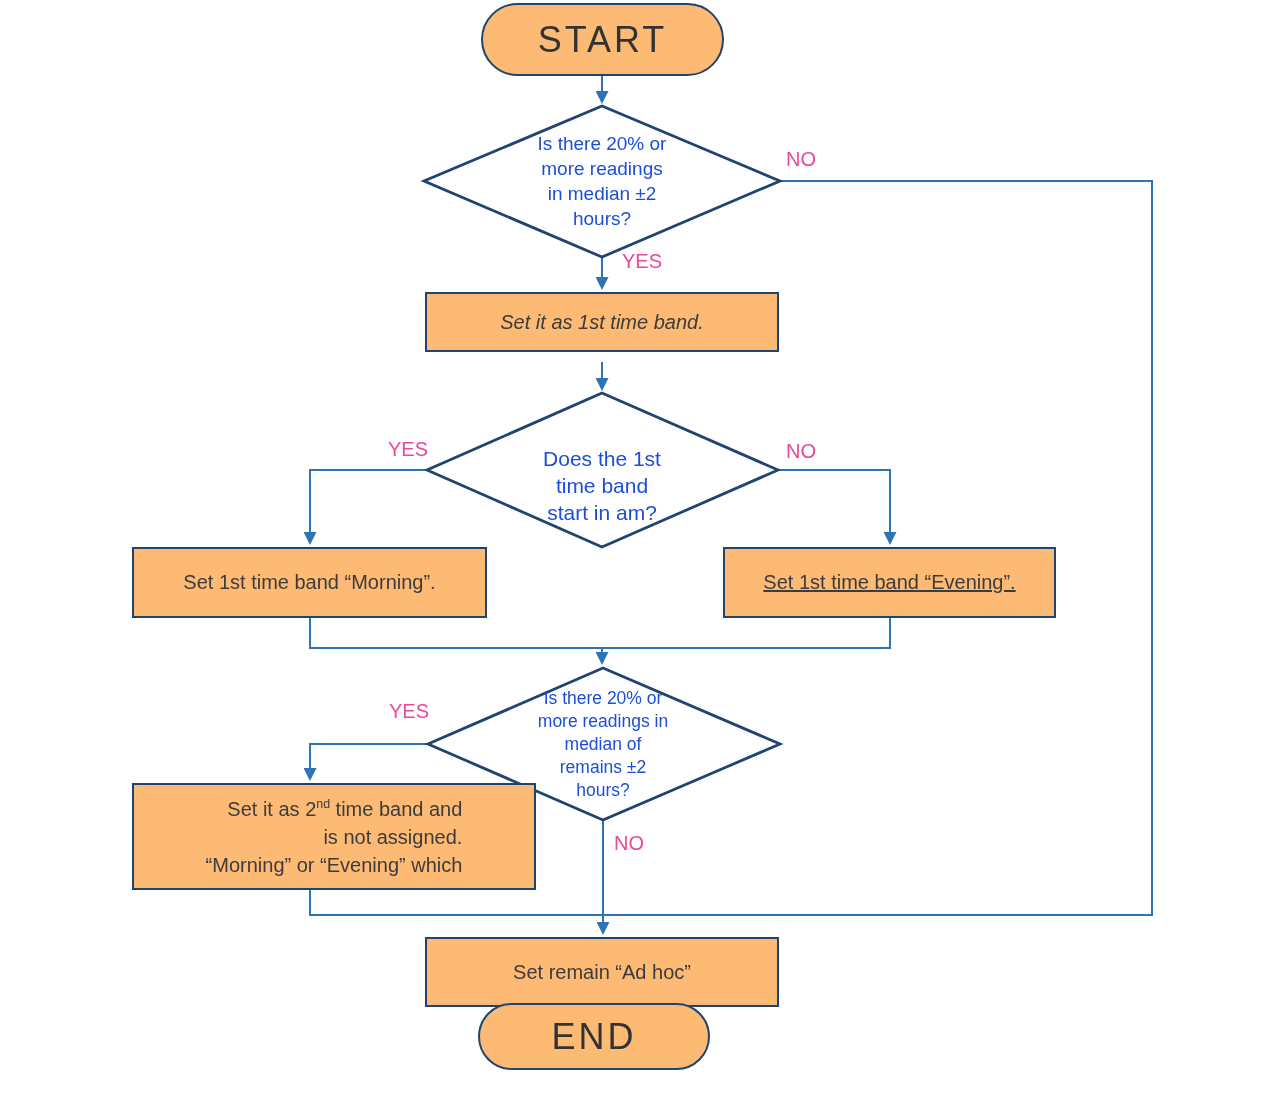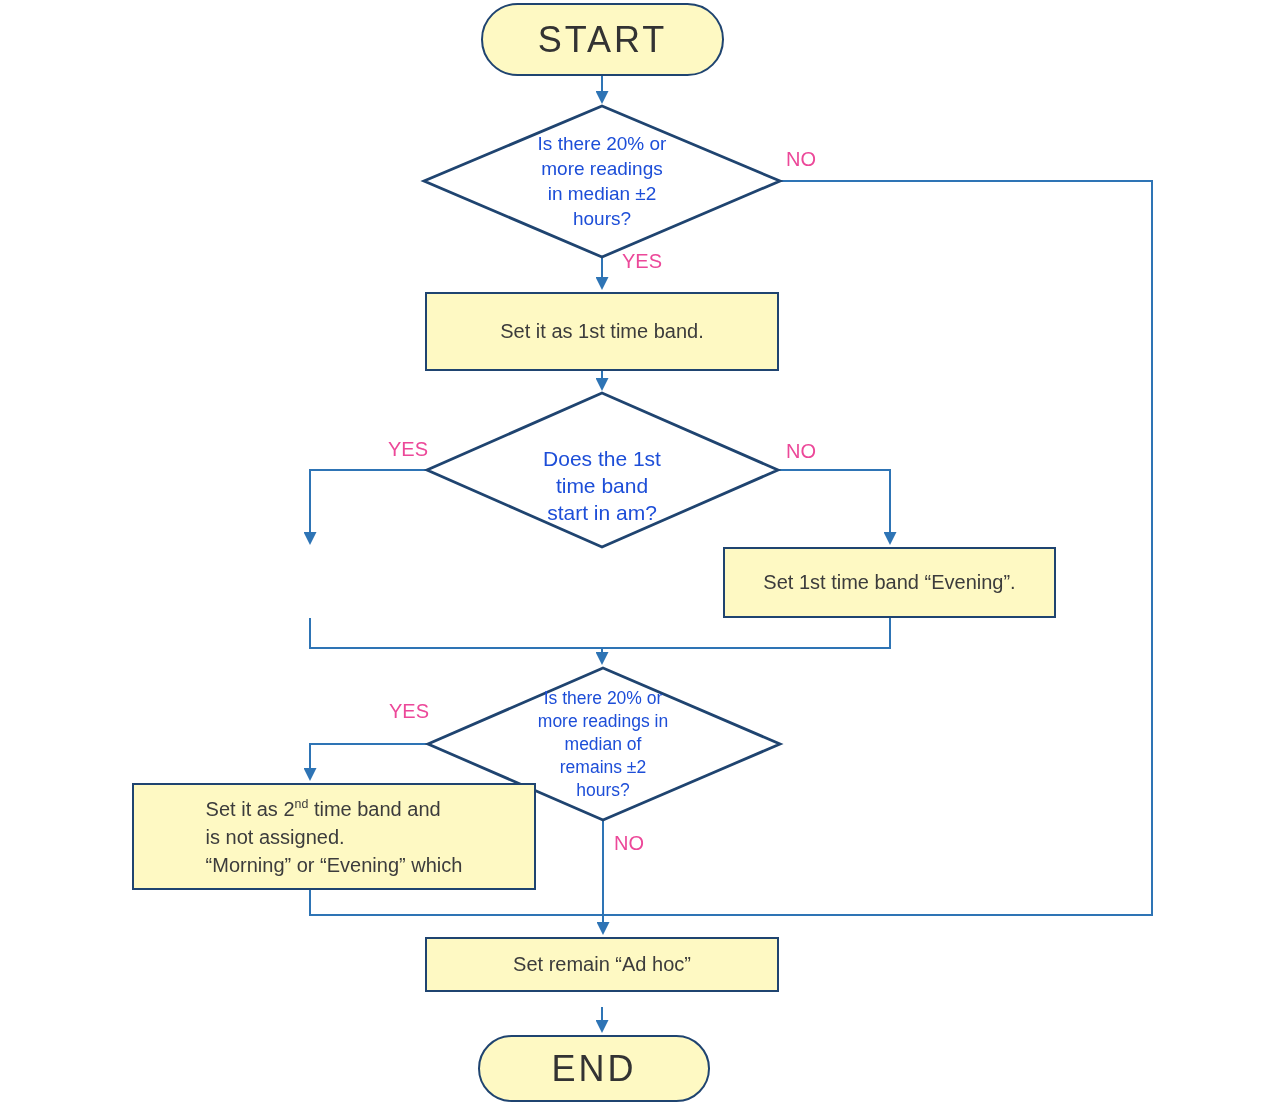--- a/index.html
+++ b/index.html
@@ -11,23 +11,23 @@
     font-family: "Liberation Sans", sans-serif;
     color: #3c3c3c;
     overflow: hidden;
   }
   svg.wires { position: absolute; left: 0; top: 0; width: 1284px; height: 1112px; }
   .node {
     position: absolute;
     display: flex;
     align-items: center;
     justify-content: center;
-    text-align: left;
+    text-align: right;
     box-sizing: border-box;
-    background: #fef9c3;
+    background: #fdba74;
     color: #3c3c3c;
   }
   .rect { border: 2.5px solid #1f4470; font-size: 20px; line-height: 27px; }
   .stadium {
     border: 2.5px solid #1f4470;
     border-radius: 40px;
     font-size: 36px;
     letter-spacing: 3px;
     color: #333333;
   }
@@ -78,46 +78,47 @@
     <polygon points="603,668 780,744 603,820 428,744" fill="#ffffff" stroke="#1f4470" stroke-width="2.8"></polygon>
   </svg>
 
   <div class="node stadium" style="left:481px; top:3px; width:243px; height:73px;">START</div>
 
   <div class="dtext d1" style="left:472px; top:131px; width:260px;">Is there 20% or
 more readings
 in median ±2
 hours?</div>
 
-  <div class="node rect" style="left:425px; top:292px; width:354px; height:79px;">Set it as 1st time band.</div>
+  <div class="node rect" style="left:425px; top:292px; width:354px; height:60px;font-style:italic;">Set it as 1st time band.</div>
 
   <div class="dtext d2" style="left:472px; top:429px; width:260px;">Does the 1st
 time band
 start in am?</div>
 
+  <div class="node rect" style="left:132px; top:547px; width:355px; height:71px;">Set 1st time band “Morning”.</div>
 
-  <div class="node rect" style="left:723px; top:547px; width:333px; height:71px;">Set 1st time band “Evening”.</div>
+  <div class="node rect" style="left:723px; top:547px; width:333px; height:71px;text-decoration:underline;">Set 1st time band “Evening”.</div>
 
   <div class="dtext d3" style="left:473px; top:687px; width:260px;">Is there 20% or
 more readings in
 median of
 remains ±2
 hours?</div>
 
   <div class="node rect" style="left:132px; top:783px; width:404px; height:107px;">
     <div class="multiline">
       <div><span>Set it as 2</span><sup>nd</sup><span> time band and</span></div>
       <div>is not assigned.</div>
       <div>“Morning” or “Evening” which</div>
     </div>
   </div>
 
-  <div class="node rect" style="left:425px; top:937px; width:354px; height:55px;">Set remain “Ad hoc”</div>
+  <div class="node rect" style="left:425px; top:937px; width:354px; height:70px;">Set remain “Ad hoc”</div>
 
-  <div class="node stadium" style="left:478px; top:1035px; width:232px; height:67px;">END</div>
+  <div class="node stadium" style="left:478px; top:1003px; width:232px; height:67px;">END</div>
 
   <div class="elabel" style="left:786px; top:148px;">NO</div>
   <div class="elabel" style="left:622px; top:250px;">YES</div>
   <div class="elabel" style="left:388px; top:438px;">YES</div>
   <div class="elabel" style="left:786px; top:440px;">NO</div>
   <div class="elabel" style="left:389px; top:700px;">YES</div>
   <div class="elabel" style="left:614px; top:832px;">NO</div>
 
 </div>
 

